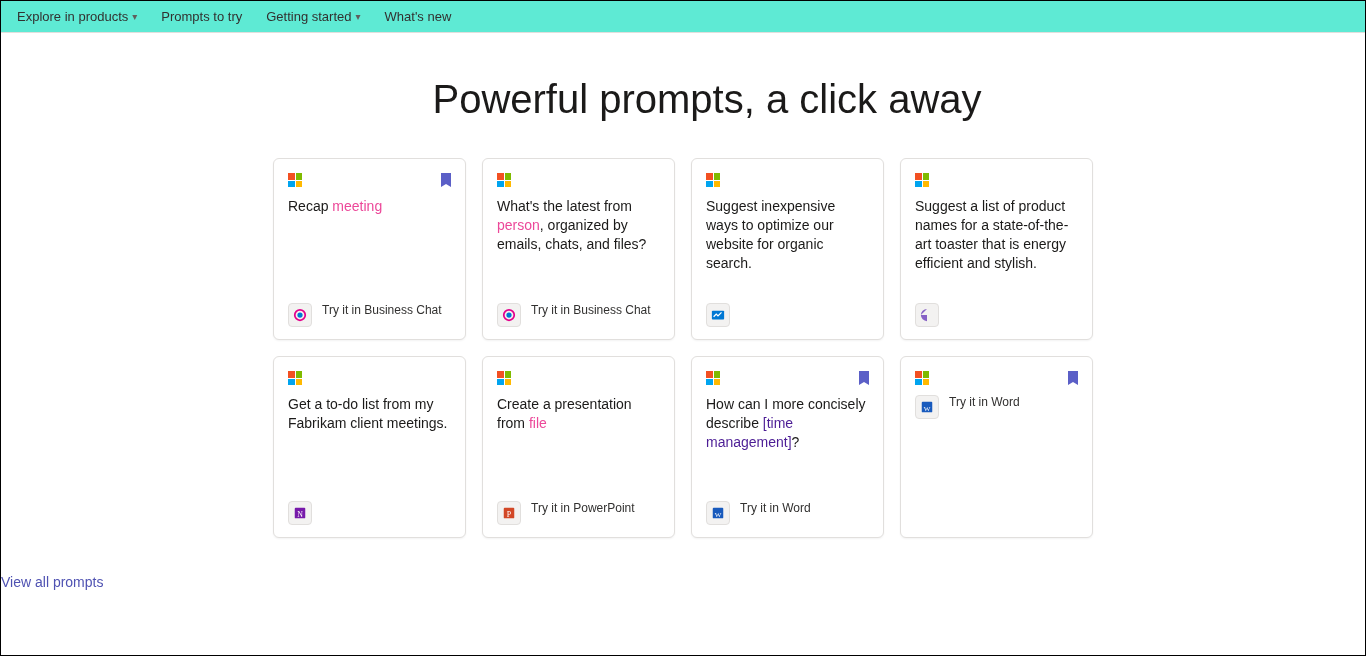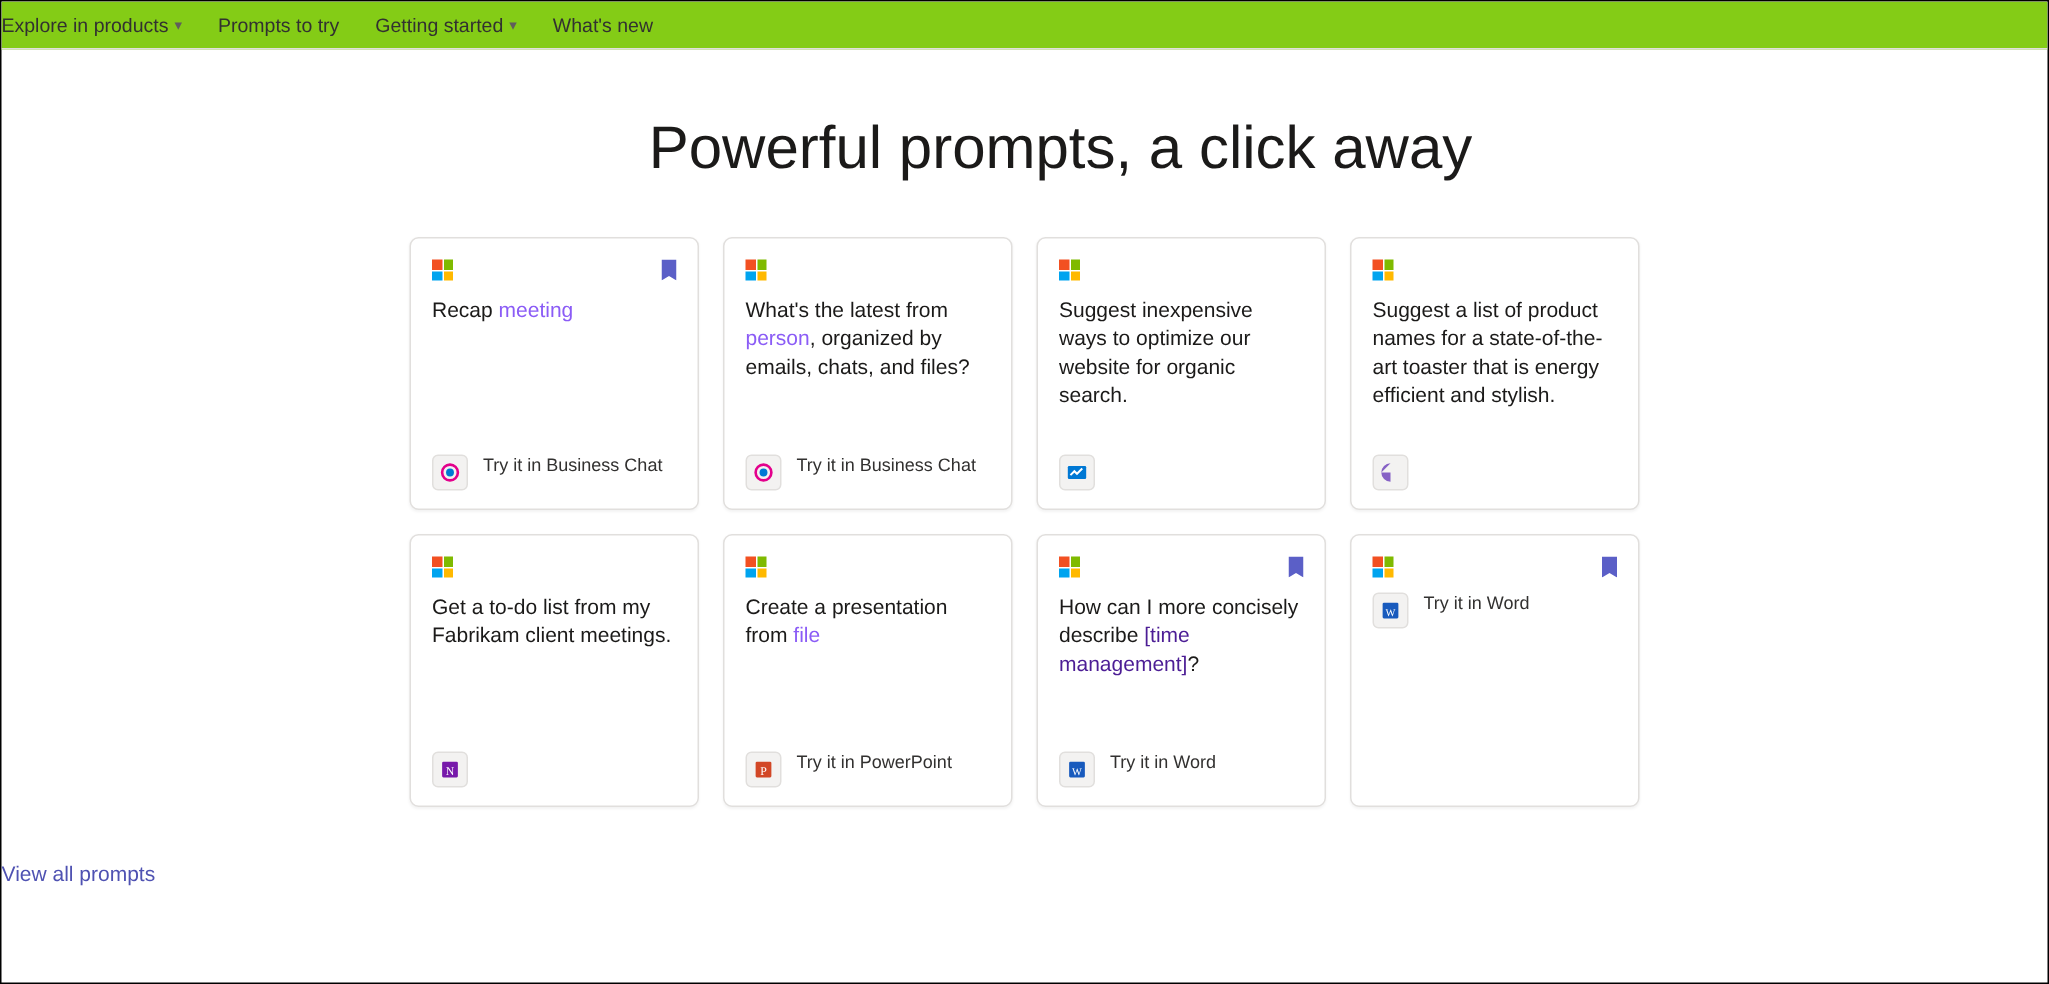--- a/index.html
+++ b/index.html
@@ -10,22 +10,22 @@
     border: 1px solid #000;
     width: 1366px;
     height: 656px;
     overflow: hidden;
   }
   .nav {
     display: flex;
     align-items: center;
     height: 32px;
     border-bottom: 1px solid #e1dfdd;
-    padding: 0 0;
-    background: #84cc16;
+    padding: 0 16px;
+    background: #5eead4;
     gap: 24px;
   }
   .nav-item {
     font-size: 13px;
     color: #323130;
     cursor: pointer;
     display: flex;
     align-items: center;
     gap: 4px;
   }
@@ -79,21 +79,21 @@
     width: 10px;
     height: 14px;
     color: #5b5fc7;
   }
   .card-text {
     font-size: 14px;
     line-height: 1.35;
     color: #1b1a19;
     flex: 1;
   }
-  .card-text .hl { color: #8b5cf6; margin-top: 48px; }
+  .card-text .hl { color: #ec4899; margin-top: 48px; }
   .card-text .hl2 { color: #4c1d95; }
   .card-footer {
     display: flex;
     align-items: flex-start;
     gap: 10px;
     font-size: 12px;
     color: #323130;
   }
   .app-icon {
     width: 24px;

